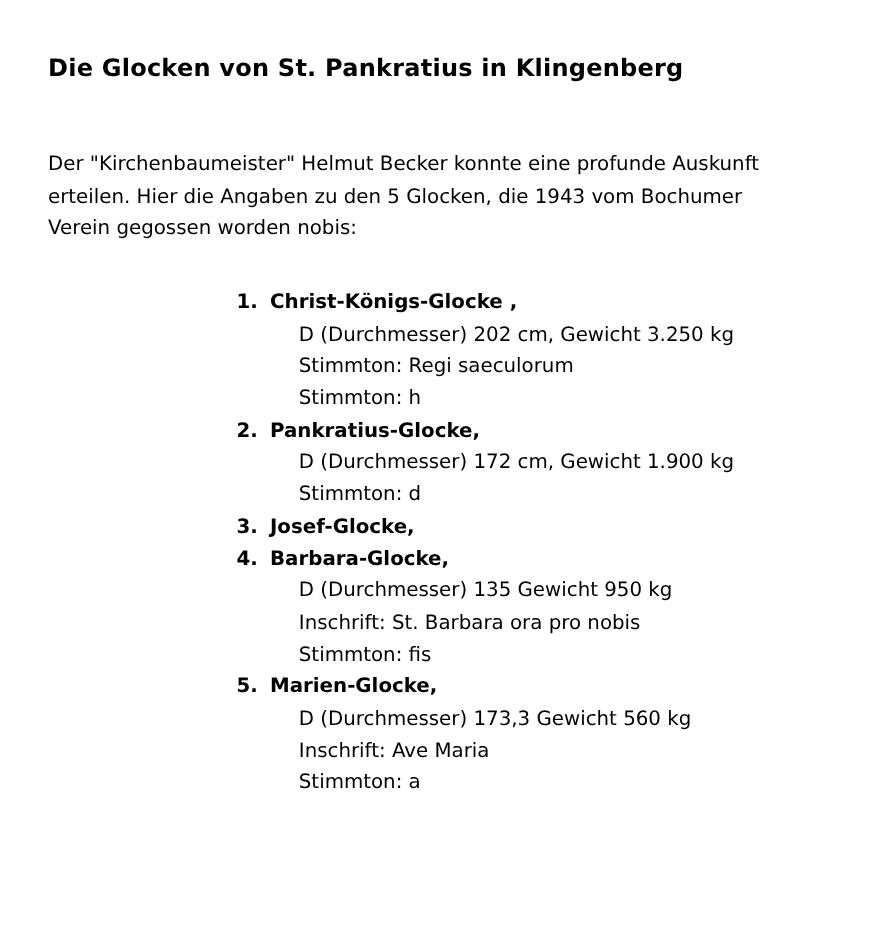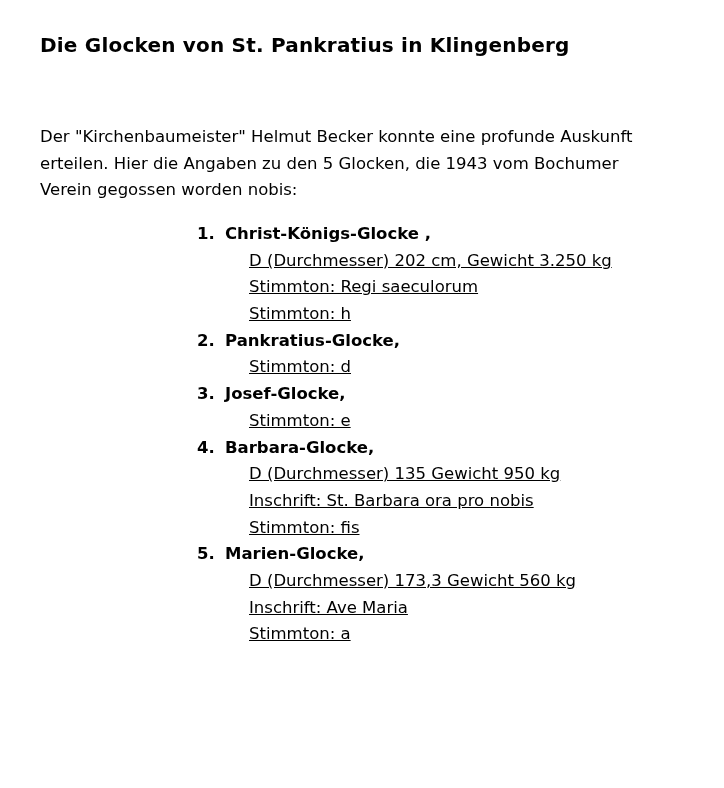--- a/index.html
+++ b/index.html
@@ -11,60 +11,59 @@
       width: 724px;
       height: 788px;
       position: relative;
       overflow: hidden;
       color: #000000;
       font-family: "DejaVu Sans", sans-serif;
     }
     .title {
       position: absolute;
       left: 40px;
-      top: 33px;
+      top: 44px;
       font-size: 20px;
       font-weight: bold;
       letter-spacing: 0.2px;
       white-space: nowrap;
     }
     .intro {
       position: absolute;
       left: 40px;
       top: 124px;
       width: 680px;
       font-size: 16.5px;
       line-height: 26.5px;
     }
     .intro div { white-space: nowrap; }
     .bells {
       position: absolute;
       left: 197px;
-      top: 221px;
+      top: 239px;
       width: 500px;
     }
     .bell-head {
       height: 26.7px;
       line-height: 26.7px;
       font-size: 16.5px;
       font-weight: bold;
       white-space: nowrap;
       position: relative;
     }
     .bell-num {
       display: inline-block;
       width: 28px;
     }
     .bell-line {
       height: 26.7px;
       line-height: 26.7px;
       font-size: 16.5px;
       padding-left: 52px;
       white-space: nowrap;
-      text-decoration: underline;
     }
   </style>
 </head>
 <body>
 
 <div class="title">Die Glocken von St. Pankratius in Klingenberg</div>
 
 <div class="intro">
   <div>Der "Kirchenbaumeister" Helmut Becker konnte  eine profunde Auskunft</div>
   <div>erteilen. Hier die Angaben zu den 5 Glocken, die 1943 vom Bochumer</div>
@@ -78,28 +77,28 @@
     </div>
     <div class="bell-line">D (Durchmesser) 202 cm, Gewicht 3.250 kg</div>
     <div class="bell-line">Stimmton: Regi saeculorum</div>
     <div class="bell-line">Stimmton: h</div>
   </div>
 
   <div class="bell">
     <div class="bell-head">
       <span class="bell-num">2.</span><span>Pankratius-Glocke,</span>
     </div>
+    <div class="bell-line">D (Durchmesser) 172 cm, Gewicht 1.900 kg</div>
     <div class="bell-line">Stimmton: d</div>
   </div>
 
   <div class="bell">
     <div class="bell-head">
       <span class="bell-num">3.</span><span>Josef-Glocke,</span>
     </div>
-    <div class="bell-line">Stimmton: e</div>
   </div>
 
   <div class="bell">
     <div class="bell-head">
       <span class="bell-num">4.</span><span>Barbara-Glocke,</span>
     </div>
     <div class="bell-line">D (Durchmesser) 135 Gewicht 950 kg</div>
     <div class="bell-line">Inschrift: St. Barbara ora pro nobis</div>
     <div class="bell-line">Stimmton: fis</div>
   </div>

